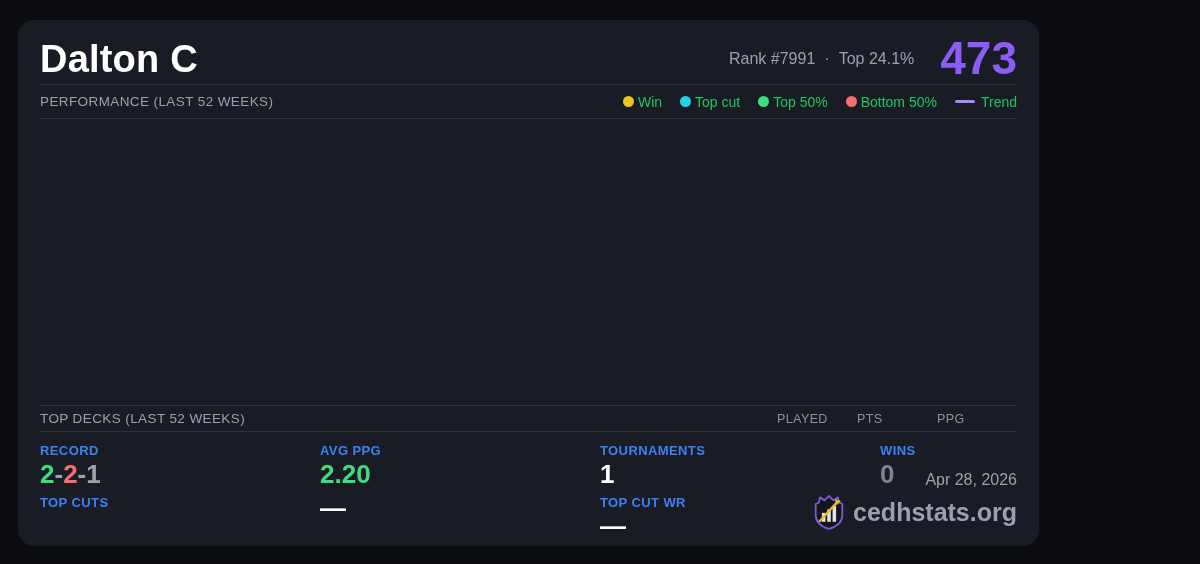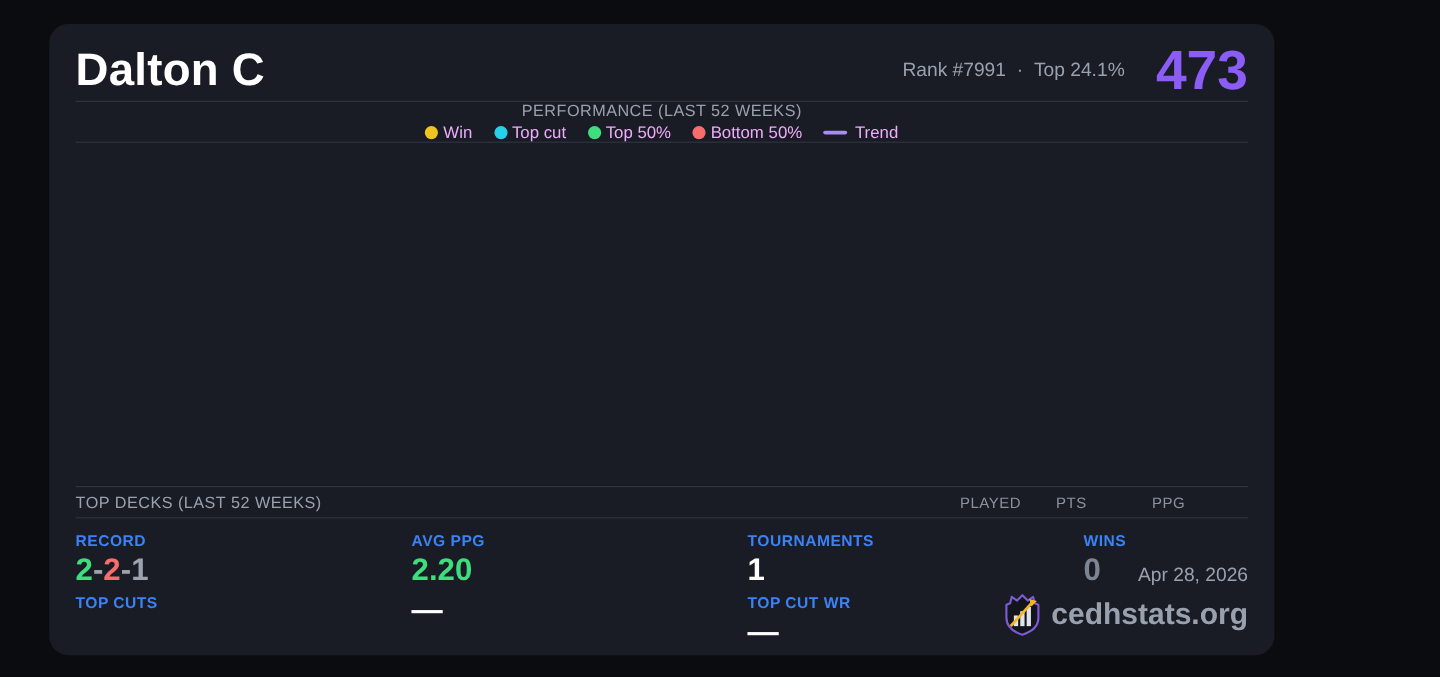--- a/index.html
+++ b/index.html
@@ -16,21 +16,20 @@
     left: 18px;
     top: 20px;
     width: 1021px;
     height: 526px;
     background: #191c25;
     border-radius: 16px;
     box-sizing: border-box;
     padding: 0 22px;
     display: flex;
     flex-direction: column;
-    margin-left: 23px;
   }
   
   .card-header {
     display: flex;
     justify-content: space-between;
     align-items: center;
     padding-top: 14px;
     height: 50px;
   }
   .player-name {
@@ -61,39 +60,38 @@
   .divider {
     border-bottom: 1px solid #2d3340;
     width: 100%;
   }
   
   .perf-row {
     display: flex;
     justify-content: space-between;
     align-items: center;
     height: 33px;
-    flex-direction: column;
   }
   .section-title {
     font-size: 13.5px;
     font-weight: 500;
     color: #9aa1ae;
     letter-spacing: 0.4px;
   }
   .legend {
     display: flex;
     align-items: center;
     gap: 18px;
   }
   .legend-item {
     display: flex;
     align-items: center;
     gap: 4px;
     font-size: 14px;
-    color: #f0abfc;
+    color: #22c55e;
   }
   .legend-dot {
     width: 11px;
     height: 11px;
     border-radius: 50%;
     display: inline-block;
   }
   .legend-line {
     width: 20px;
     height: 3px;

